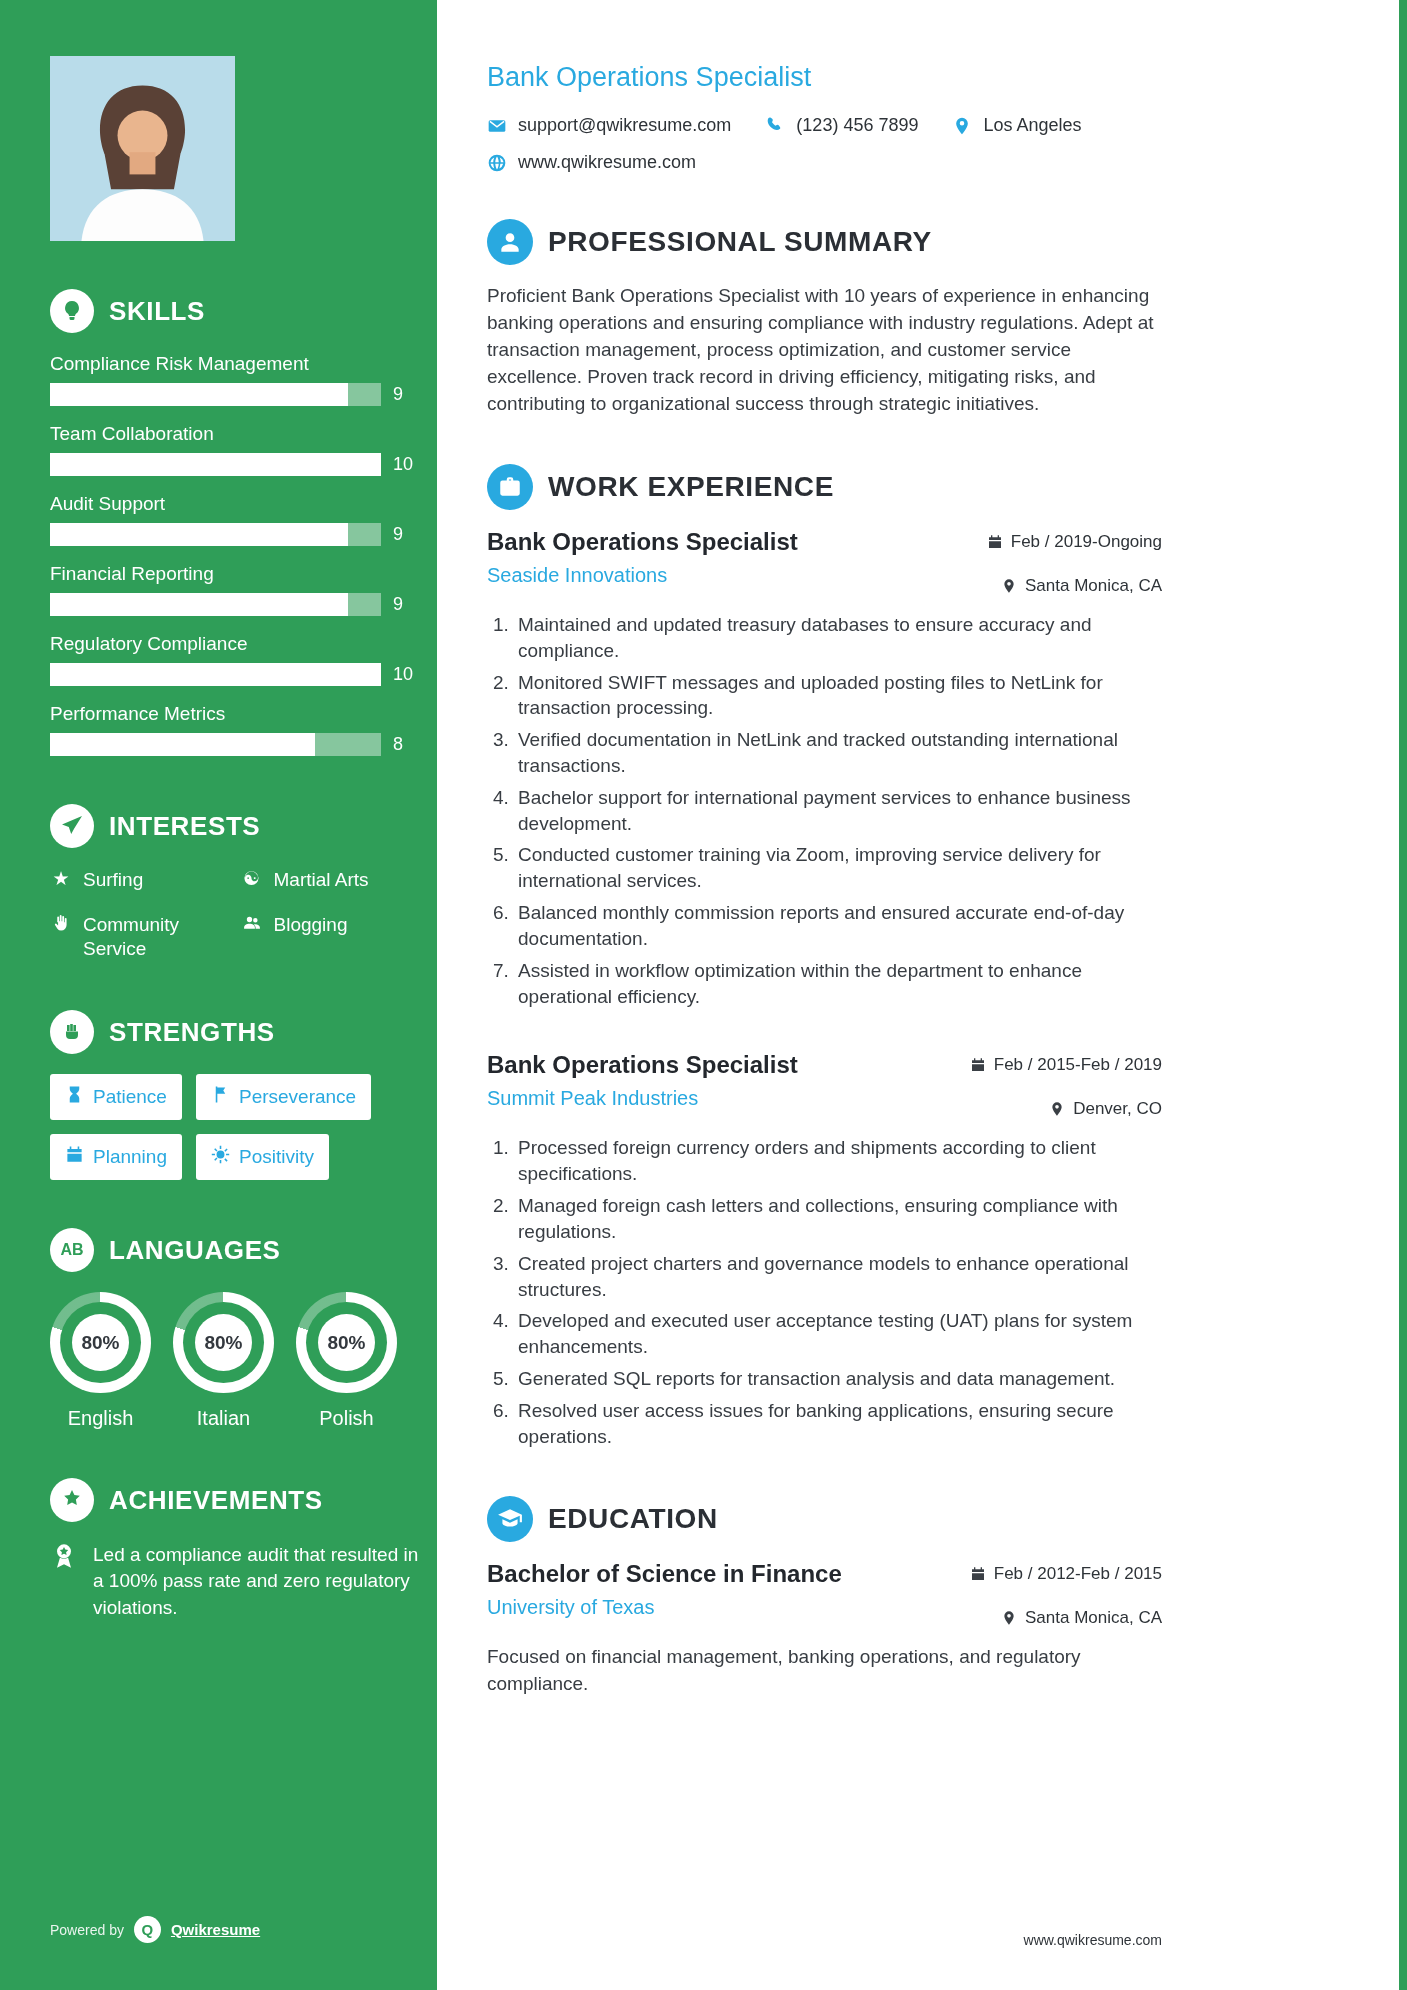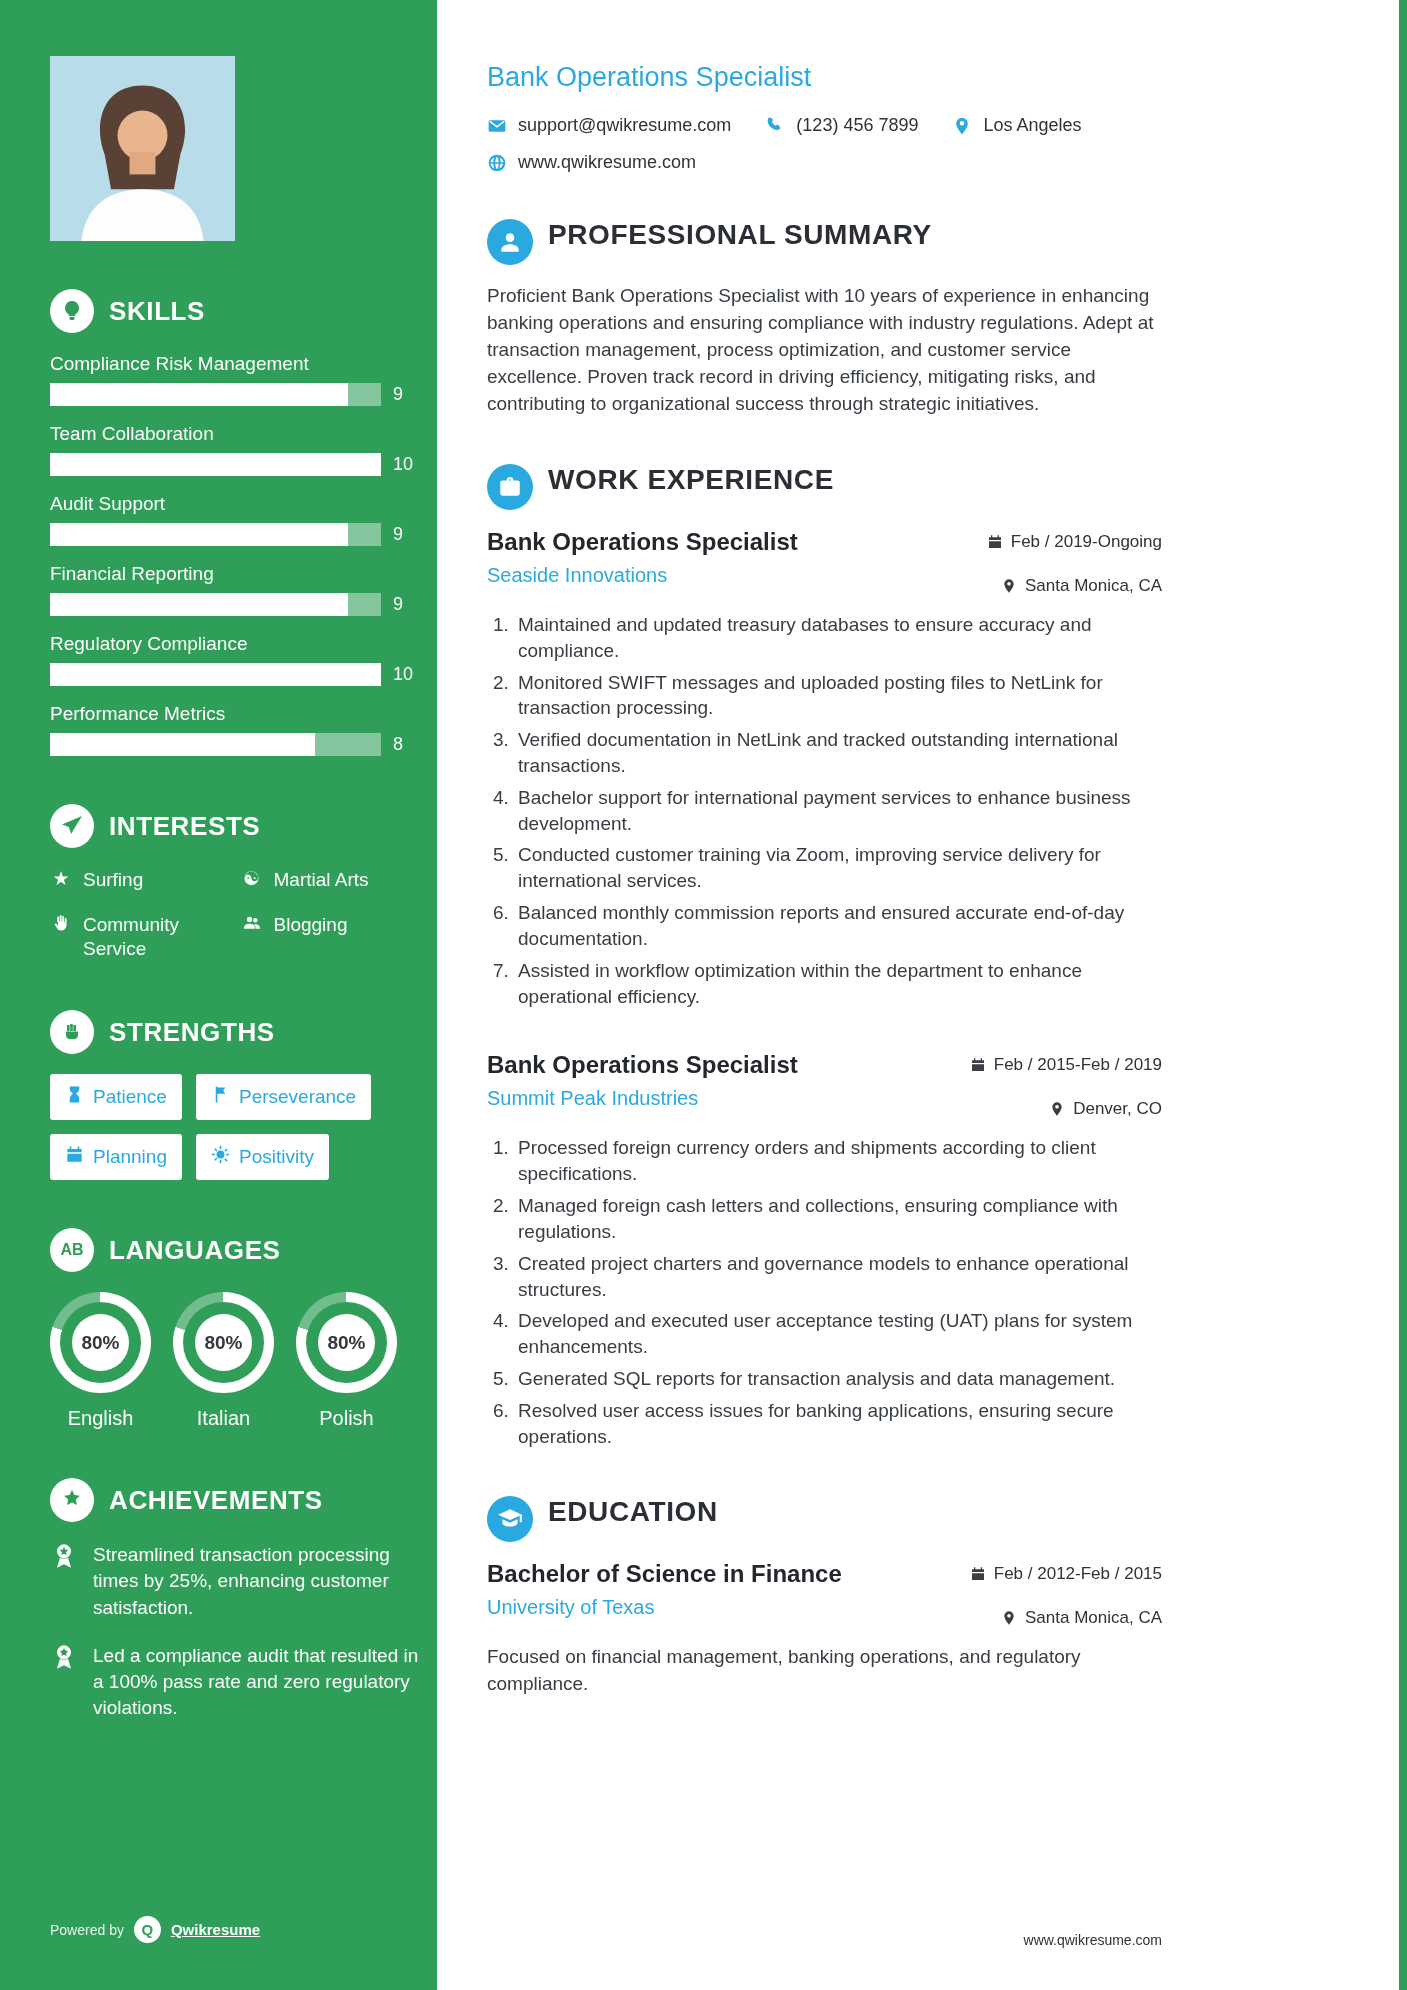--- a/index.html
+++ b/index.html
@@ -64,21 +64,21 @@
   .main { flex:1; position:relative; padding:54px 245px 0 50px; }
   .name { font-size:53px; font-weight:800; color:#23272d; letter-spacing:.5px; }
   .job-title { margin-top:8px; font-size:27px; color:var(--blue,#29a9e0); }
   .contact-row { display:flex; gap:34px; margin-top:22px; flex-wrap:wrap; }
   .contact-row + .contact-row { margin-top:16px; }
   .contact { display:flex; align-items:center; gap:11px; font-size:18px; color:#2e3338; }
   .contact .c-ic { width:20px; height:20px; color:var(--blue,#29a9e0); flex-shrink:0; }
   .contact .c-ic svg { width:20px; height:20px; display:block; }
   .contact .link { cursor:pointer; }
 
-  .sec-head { display:flex; align-items:flex-start; gap:15px; margin:46px 0 18px; }
+  .sec-head { display:flex; align-items:center; gap:15px; margin:46px 0 18px; }
   .sec-icon { width:46px; height:46px; border-radius:50%; background:var(--blue,#29a9e0); color:#fff;
               display:flex; align-items:center; justify-content:center; flex-shrink:0; }
   .sec-icon svg { width:26px; height:26px; }
   .sec-head h2 { font-size:28px; font-weight:800; color:#2b2f35; letter-spacing:.6px; }
 
   .para { font-size:19px; line-height:1.42; color:#383d43; }
 
   .job { margin-top:6px; }
   .job + .job { margin-top:42px; }
   .job-head { display:flex; justify-content:space-between; align-items:flex-start; }
@@ -291,28 +291,20 @@
     </section>
 
     <section class="side-sec">
       <div class="side-head">
         <span class="icon-circle">
           <svg viewBox="0 0 24 24">
               <path fill="currentColor" d="M12 2l2.4 4.9 5.4.8-3.9 3.8.9 5.4L12 14.4l-4.8 2.5.9-5.4L4.2 7.7l5.4-.8L12 2z"></path>
             </svg>
         </span>
         <h2>ACHIEVEMENTS</h2>
-      </div>
-      <div class="ach">
-        <span class="ach-icon">
-          <svg viewBox="0 0 24 24">
-              <path fill="currentColor" d="M12 2a6 6 0 1 0 0 12A6 6 0 0 0 12 2zm0 2.2 1.1 2.3 2.5.4-1.8 1.8.4 2.5L12 10l-2.2 1.2.4-2.5-1.8-1.8 2.5-.4L12 4.2zM8.5 13.5 6 22l6-3 6 3-2.5-8.5a7.6 7.6 0 0 1-7 0z"></path>
-            </svg>
-        </span>
-        <p>Streamlined transaction processing times by 25%, enhancing customer satisfaction.</p>
       </div>
       <div class="ach">
         <span class="ach-icon">
           <svg viewBox="0 0 24 24">
               <path fill="currentColor" d="M12 2a6 6 0 1 0 0 12A6 6 0 0 0 12 2zm0 2.2 1.1 2.3 2.5.4-1.8 1.8.4 2.5L12 10l-2.2 1.2.4-2.5-1.8-1.8 2.5-.4L12 4.2zM8.5 13.5 6 22l6-3 6 3-2.5-8.5a7.6 7.6 0 0 1-7 0z"></path>
             </svg>
         </span>
         <p>Led a compliance audit that resulted in a 100% pass rate and zero regulatory violations.</p>
       </div>
     </section>

